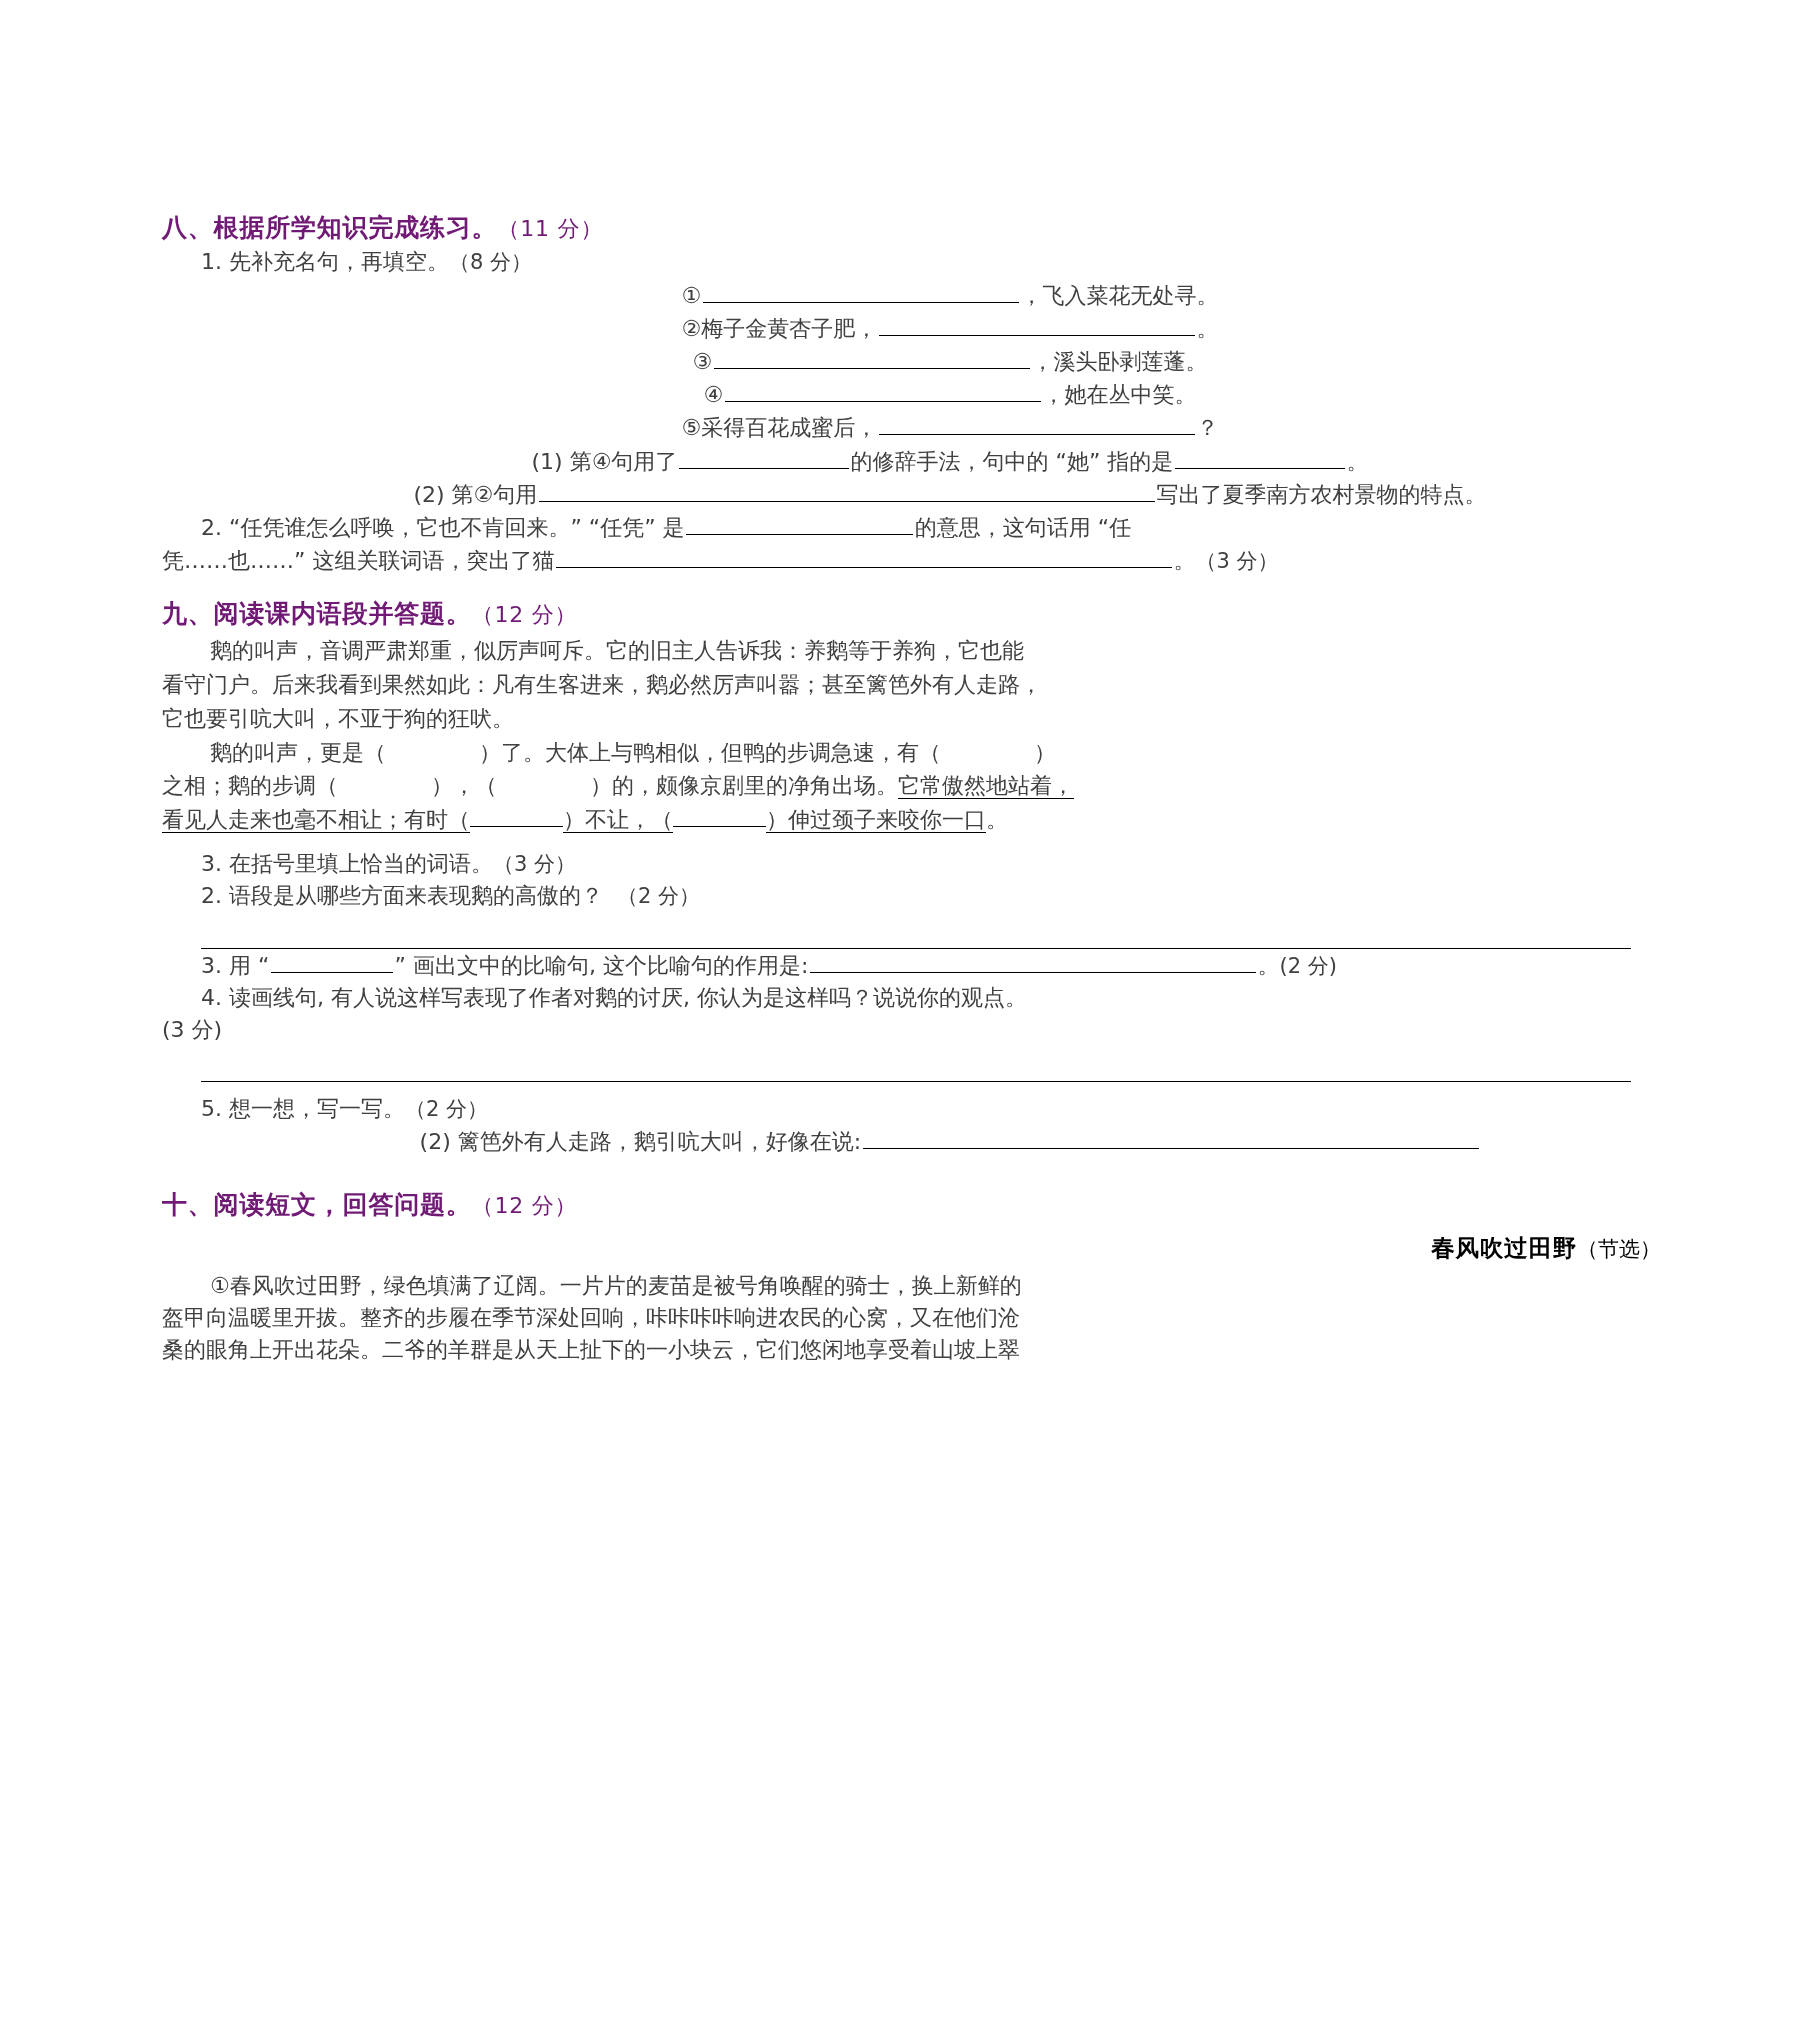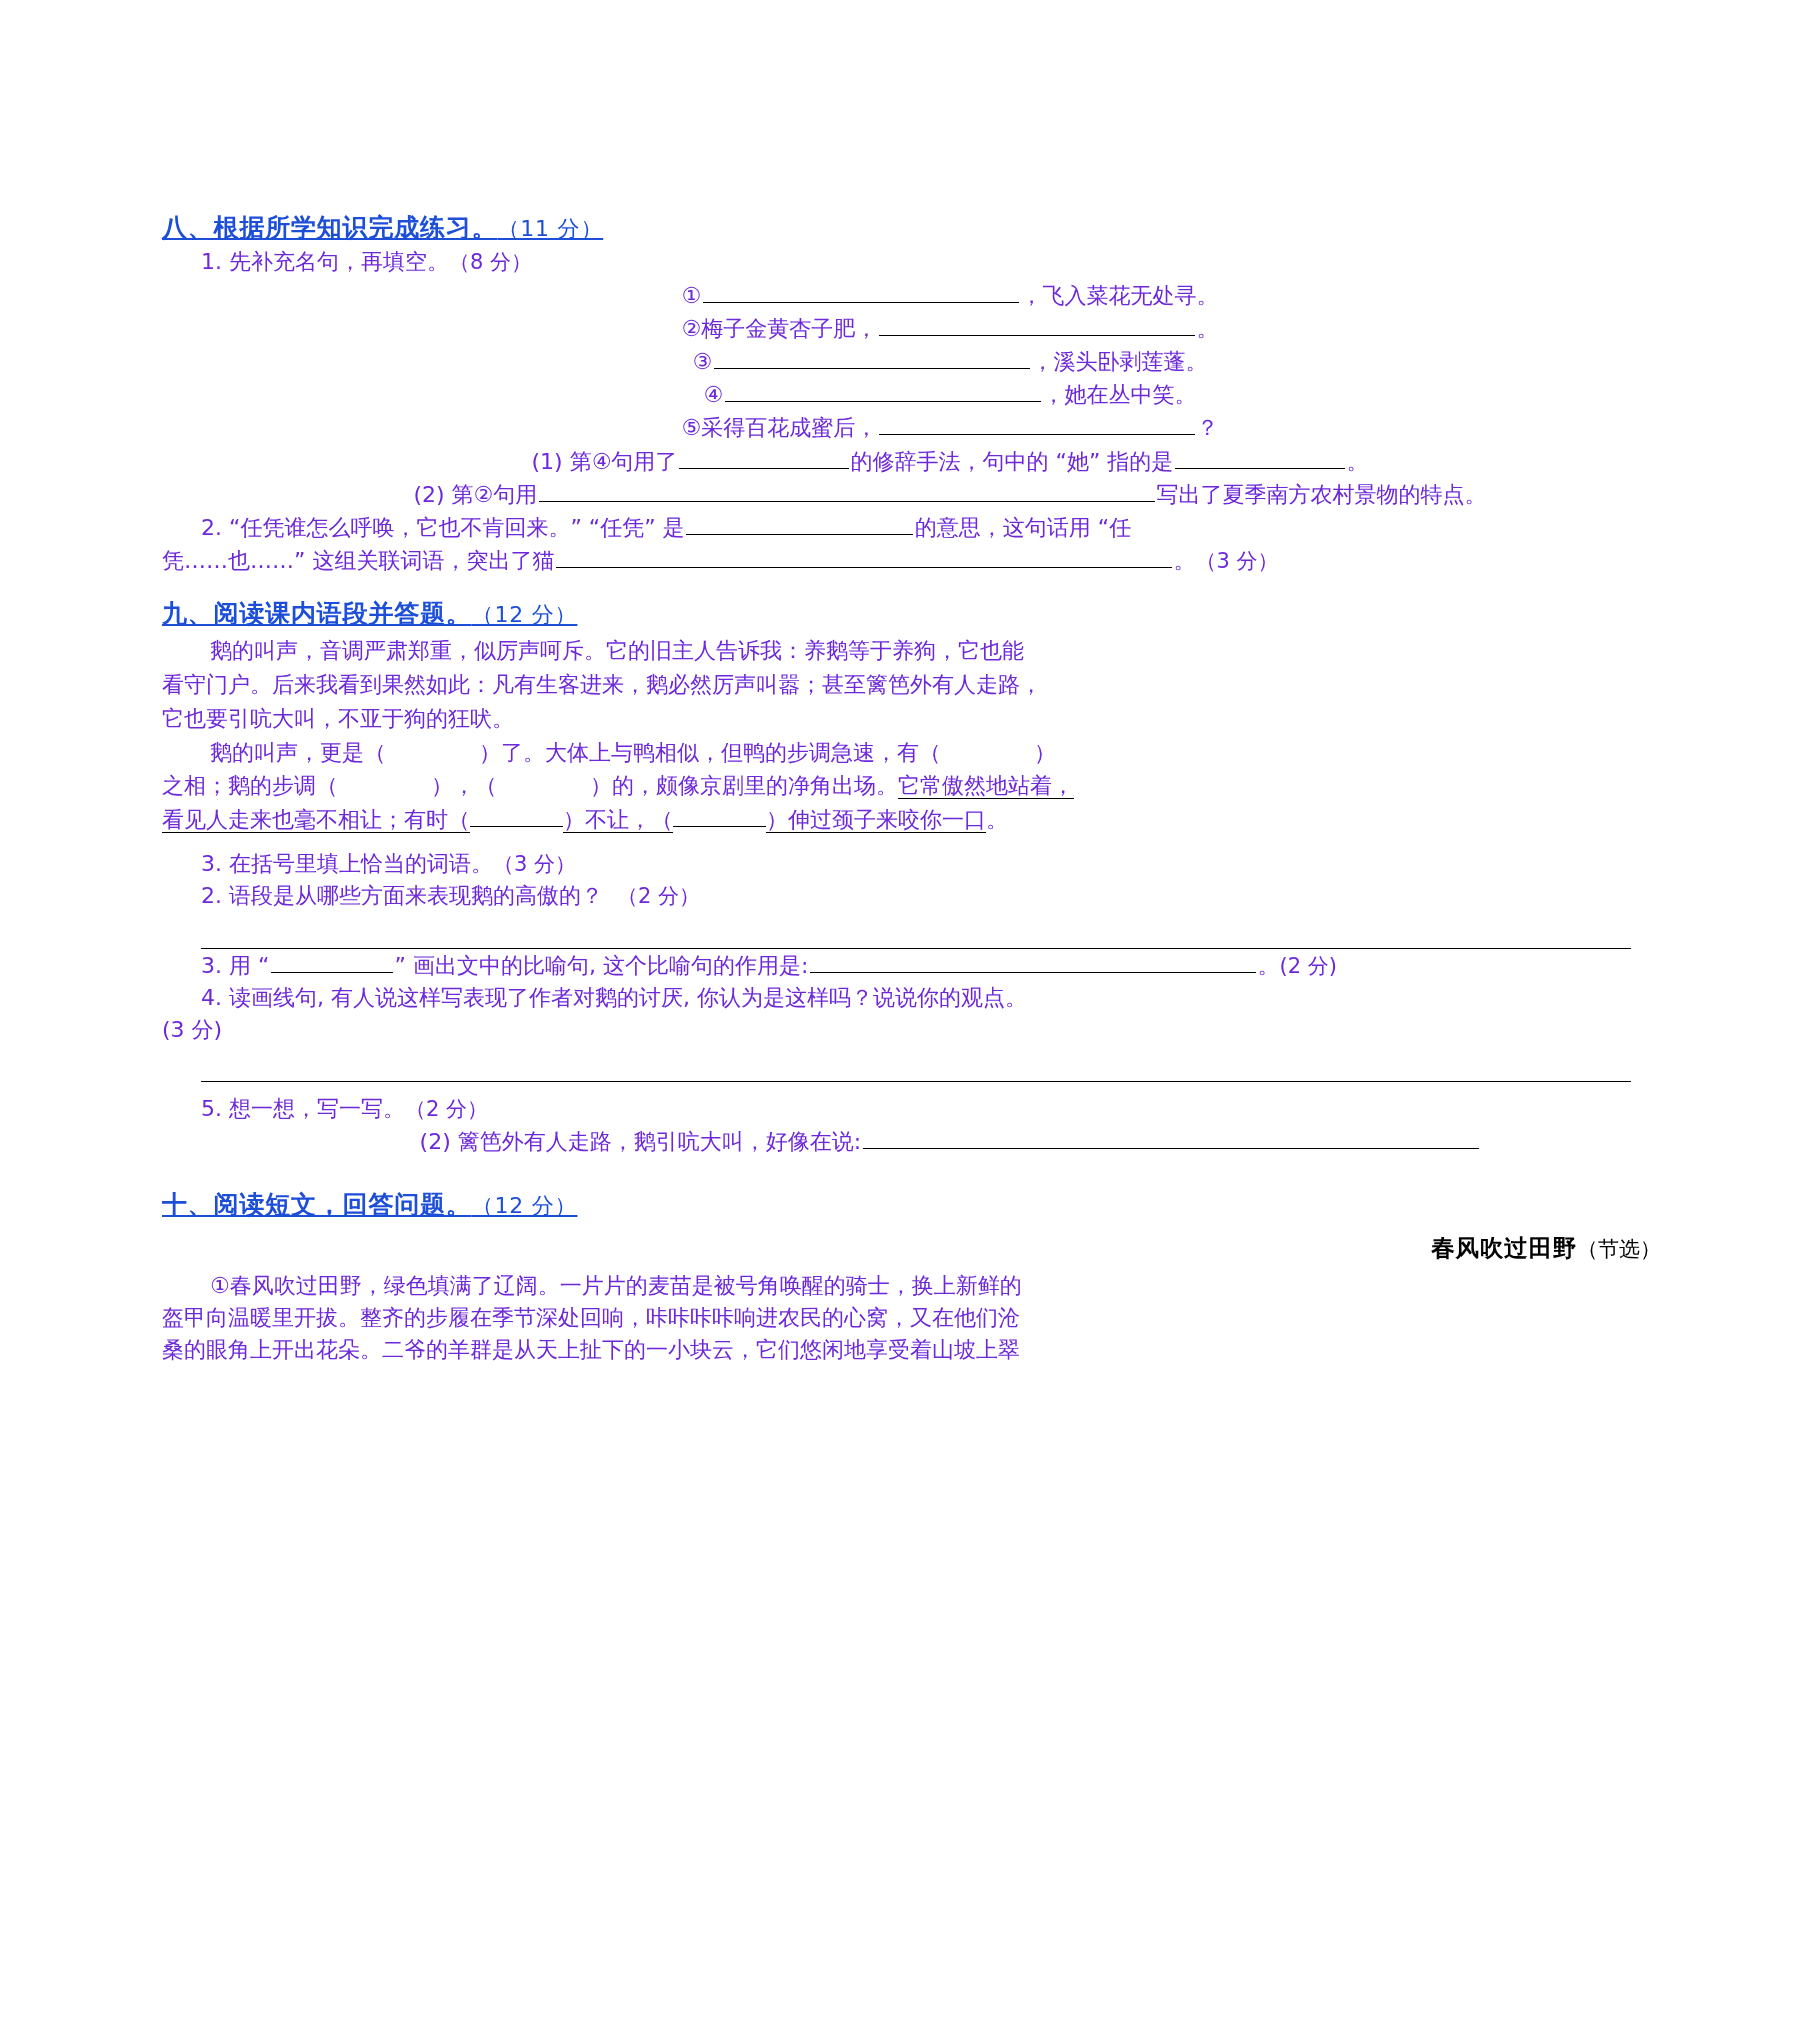--- a/index.html
+++ b/index.html
@@ -26,33 +26,32 @@
     width: 1499px;
   }
 
   
   .sec-head {
     font-size: 25px;
     font-weight: bold;
     letter-spacing: 0.8px;
     margin: 0 0 2.4px 0;
     line-height: 1.32;
-    color: #1d4ed8;
-    text-decoration: underline;
+    color: #701a75;
   }
   .sec-head .pts {
     font-weight: normal;
     font-size: 22px;
   }
 
   
   .row {
     font-size: 22px;
     line-height: 1.46;
-    color: #6d28d9;
+    color: #404040;
     margin: 0;
     white-space: nowrap;
   }
 
   .indent1 { padding-left: 39px; }
   .indent2 { padding-left: 77px; text-align: center; }
   .indent-para { text-indent: 48px; }
 
   .pts-inline { font-size: 21px; }
 

